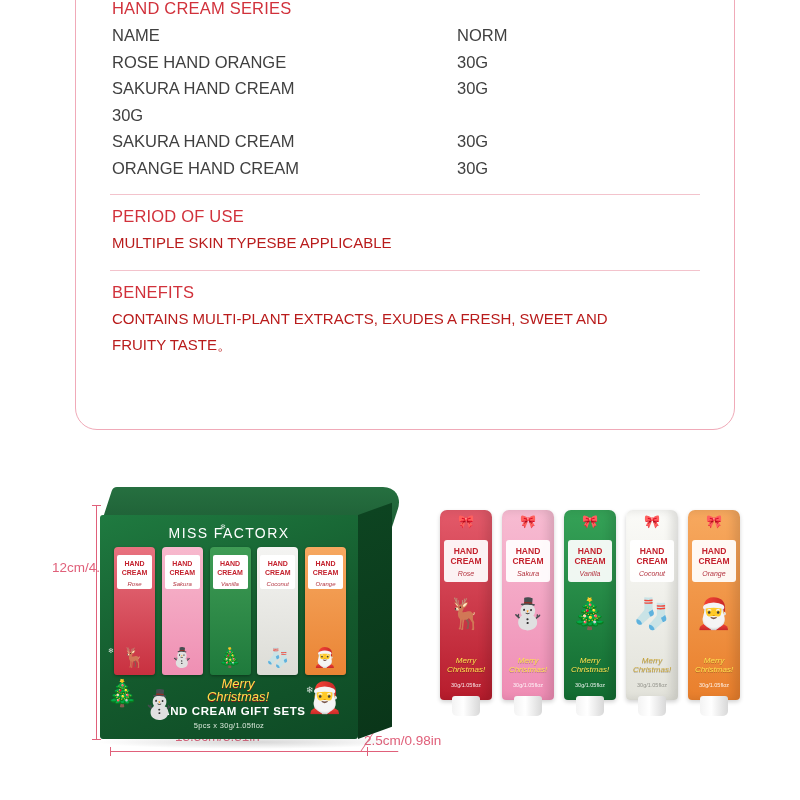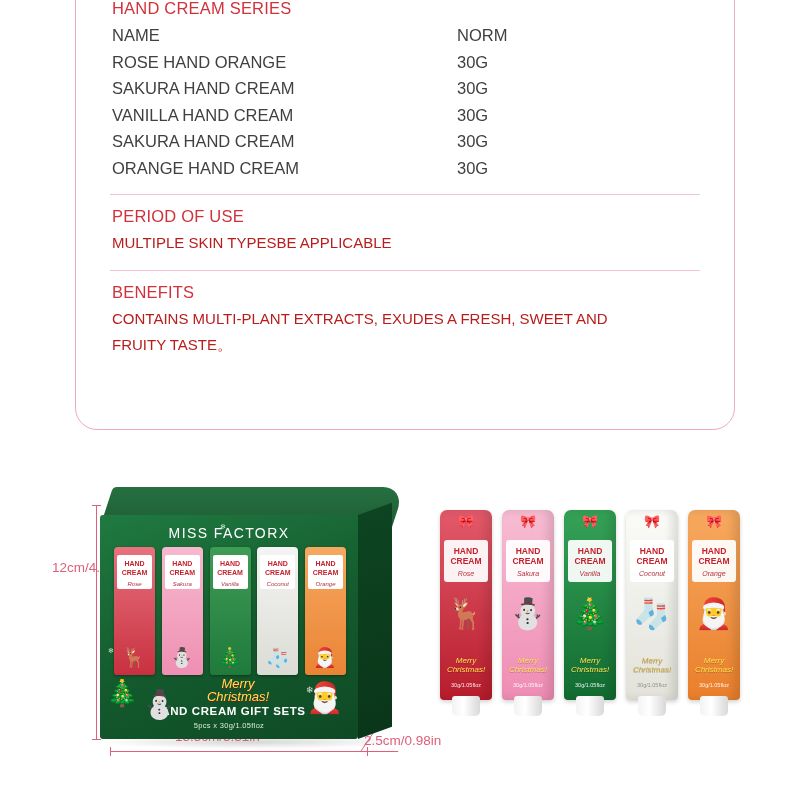--- a/index.html
+++ b/index.html
@@ -252,21 +252,20 @@
 
       <div class="row">
         <div class="c1">ROSE  HAND ORANGE</div>
         <div class="c2">30G</div>
       </div>
       <div class="row">
         <div class="c1">SAKURA  HAND CREAM</div>
         <div class="c2">30G</div>
       </div>
       <div class="row">
-        <div class="c1">VANILLA  HAND CREAM</div>
         <div class="c2">30G</div>
       </div>
       <div class="row">
         <div class="c1">SAKURA  HAND CREAM</div>
         <div class="c2">30G</div>
       </div>
       <div class="row">
         <div class="c1">ORANGE  HAND CREAM</div>
         <div class="c2">30G</div>
       </div>

